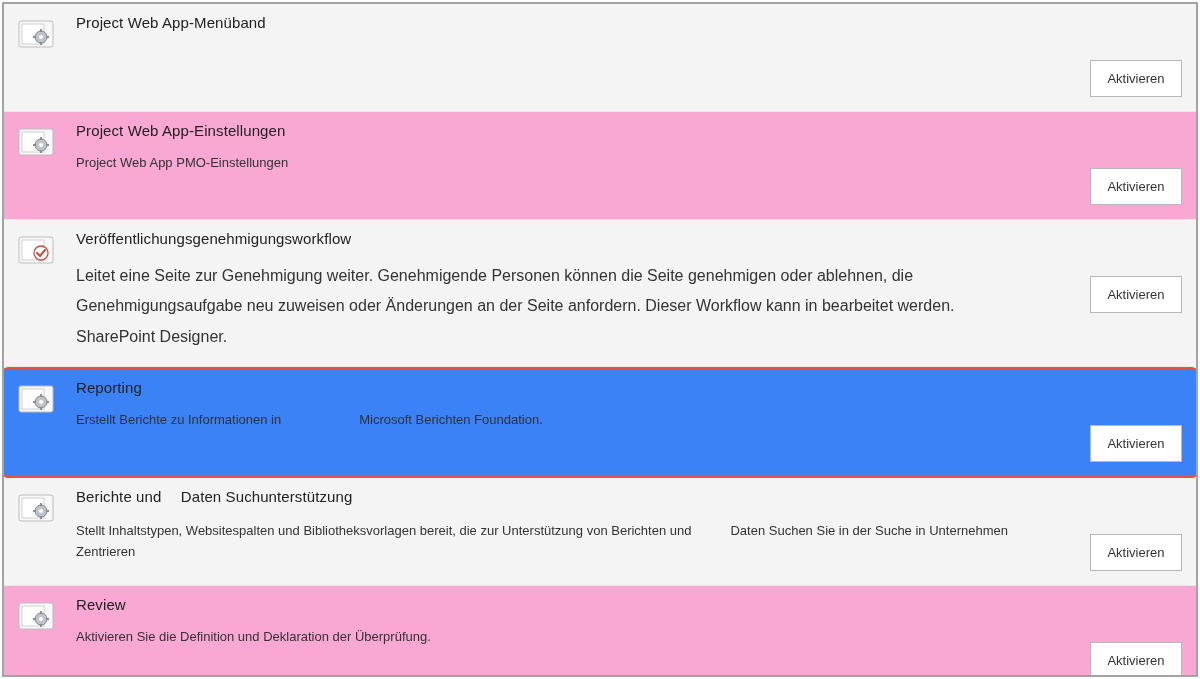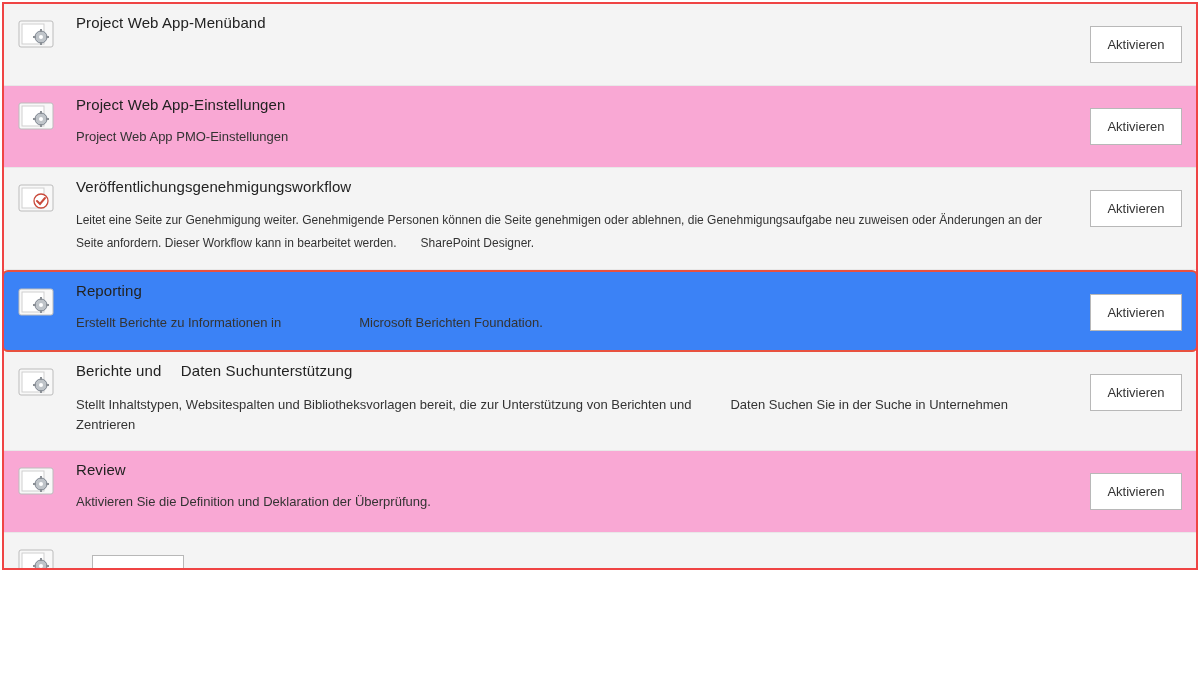--- a/index.html
+++ b/index.html
@@ -2,23 +2,23 @@
 <html><head>
   <meta charset="utf-8">
   <style>
     * { box-sizing: border-box; margin: 0; padding: 0; }
     body {
       font-family: "Segoe UI", Tahoma, Arial, sans-serif;
       background: #ffffff;
       padding: 2px;
     }
     .outer {
-      border: 2px solid #ef4444;
+      border: 2px solid #a3a3a3;
       width: 1196px;
-      height: 568px;
+      height: 675px;
       overflow: hidden;
     }
     .feature-row {
       display: flex;
       align-items: flex-start;
       padding: 10px 14px 14px 14px;
       min-height: 82px;
       border-bottom: 1px solid #e8e8e8;
     }
     .feature-row.alt { background: #f4f4f4; }
@@ -51,40 +51,41 @@
       margin-bottom: 14px;
       font-weight: 400;
       letter-spacing: .1px;
     }
     .feature-desc {
       font-size: 13px;
       color: #333;
       line-height: 1.6;
     }
     .feature-desc.smalltext {
-      font-size: 12px;
+      font-size: 16px;
       line-height: 1.9;
     }
     .action-cell {
       width: 108px;
       flex-shrink: 0;
       display: flex;
       align-items: center;
       justify-content: flex-end;
       padding-top: 12px;
     }
     .activate-btn {
       background: #ffffff;
       border: 1px solid #b8b8b8;
       color: #333;
       font-size: 13px;
       padding: 10px 7px;
       cursor: pointer;
       font-family: inherit;
       min-width: 92px;
+      margin-top: 34px;
     }
   </style>
 </head>
 <body>
 
 <div class="outer">
 
   <div class="feature-row alt">
     <div class="icon-cell">
       <svg class="feature-icon" viewBox="0 0 36 28">

